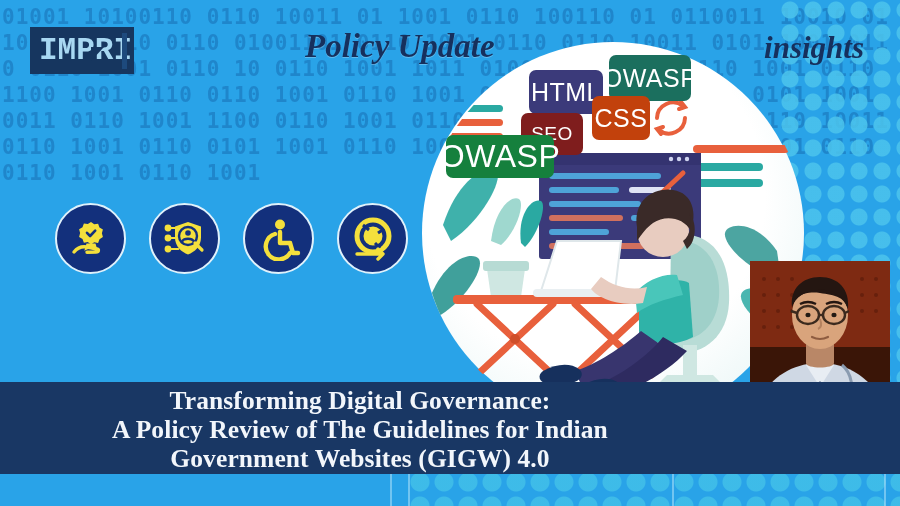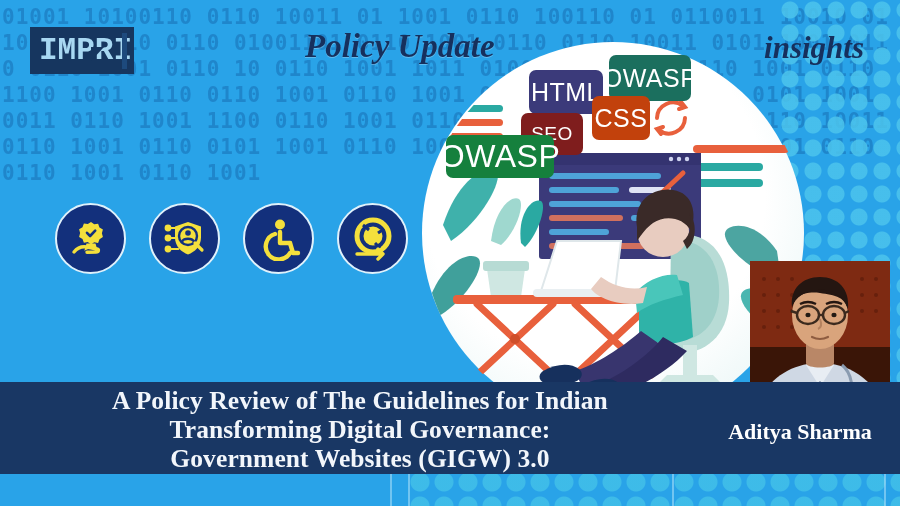--- a/index.html
+++ b/index.html
@@ -458,20 +458,19 @@
 
       <path d="M70 58 q3 8 -2 10" stroke="#b4825f" stroke-width="2" fill="none"></path>
       <path d="M62 76 q8 4 16 0" stroke="#8e5c40" stroke-width="2.2" fill="none" stroke-linecap="round"></path>
 
       <path d="M92 104 c10 8 12 24 8 38" stroke="#8a9bb0" stroke-width="3" fill="none"></path>
     </svg>
   </div>
 
   <div class="title-band"></div>
   <div class="title-text">
+    <div>Transforming Digital Governance:</div>
     <div>A Policy Review of The Guidelines for Indian</div>
-    <div>Transforming Digital Governance:</div>
-    <div>Government Websites (GIGW) 3.0</div>
+    <div>Government Websites (GIGW) 4.0</div>
   </div>
 
-  <div class="author-name">Aditya Sharma</div>
 
 </div>
 
 </body></html>

